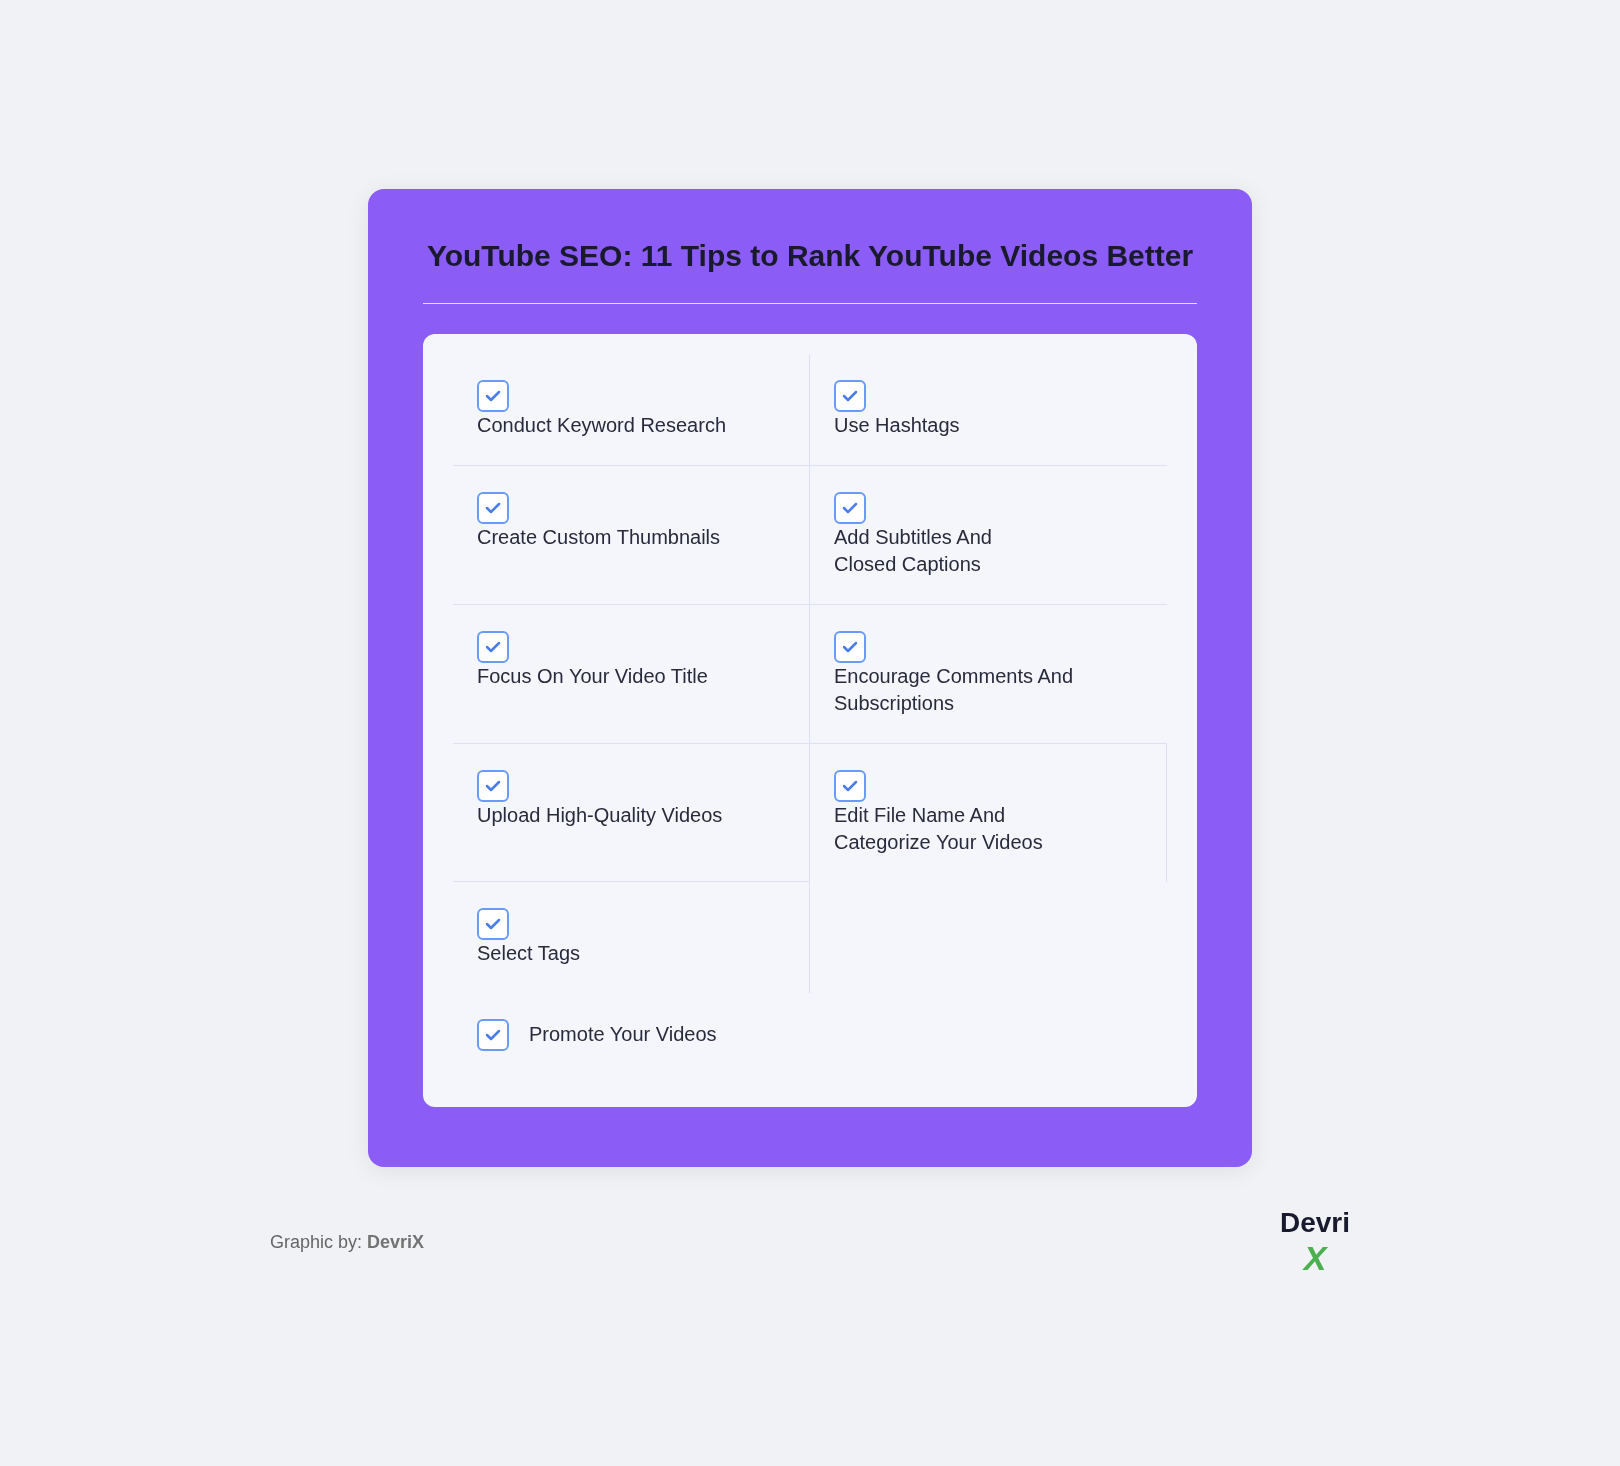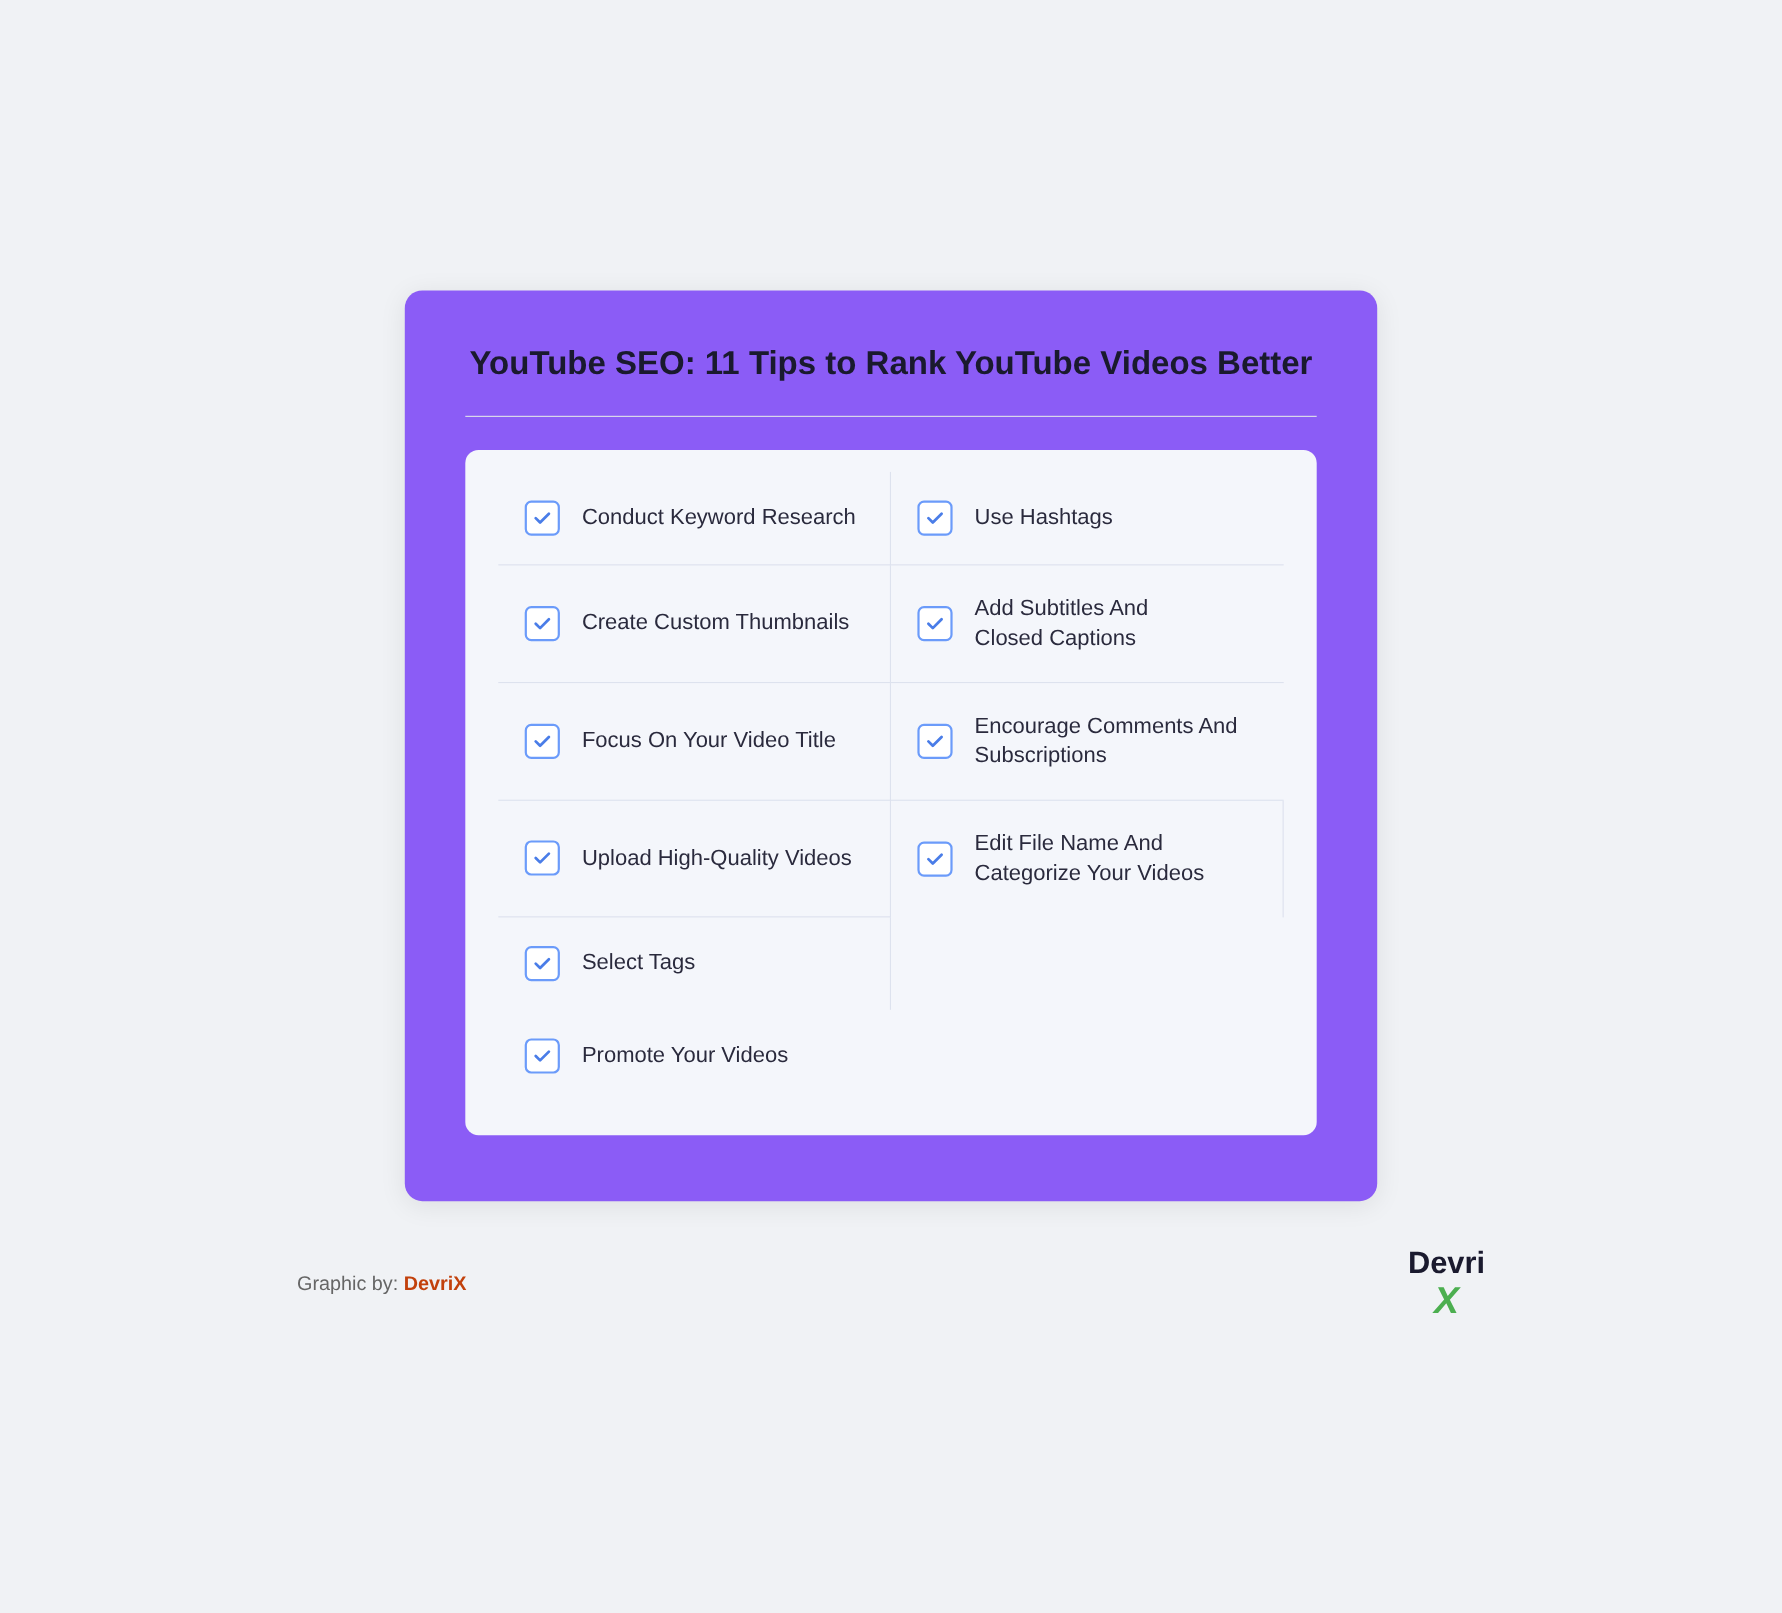--- a/index.html
+++ b/index.html
@@ -44,23 +44,24 @@
     }
 
     .grid {
       display: grid;
       grid-template-columns: 1fr 1fr;
       gap: 0;
     }
 
     .cell {
       display: flex;
-      align-items: center;
+      align-items: flex-start;
       padding: 26px 24px;
       border-bottom: 1.5px solid #dde2ee;
+      flex-direction: column;
     }
 
     .cell:nth-child(odd) {
       border-right: 1.5px solid #dde2ee;
     }
 
     .cell.last-row-left {
       border-bottom: none;
       border-right: 1.5px solid #dde2ee;
     }
@@ -111,21 +112,21 @@
       padding: 0 10px;
     }
 
     .graphic-by {
       font-size: 18px;
       color: #666;
     }
 
     .graphic-by span {
       font-weight: 800;
-      color: #c2410c;
+      color: #737373;
     }
 
     .devrix-logo {
       display: flex;
       align-items: center;
       font-size: 28px;
       font-weight: 800;
       color: #1a1a2e;
       flex-direction: column;
     }

